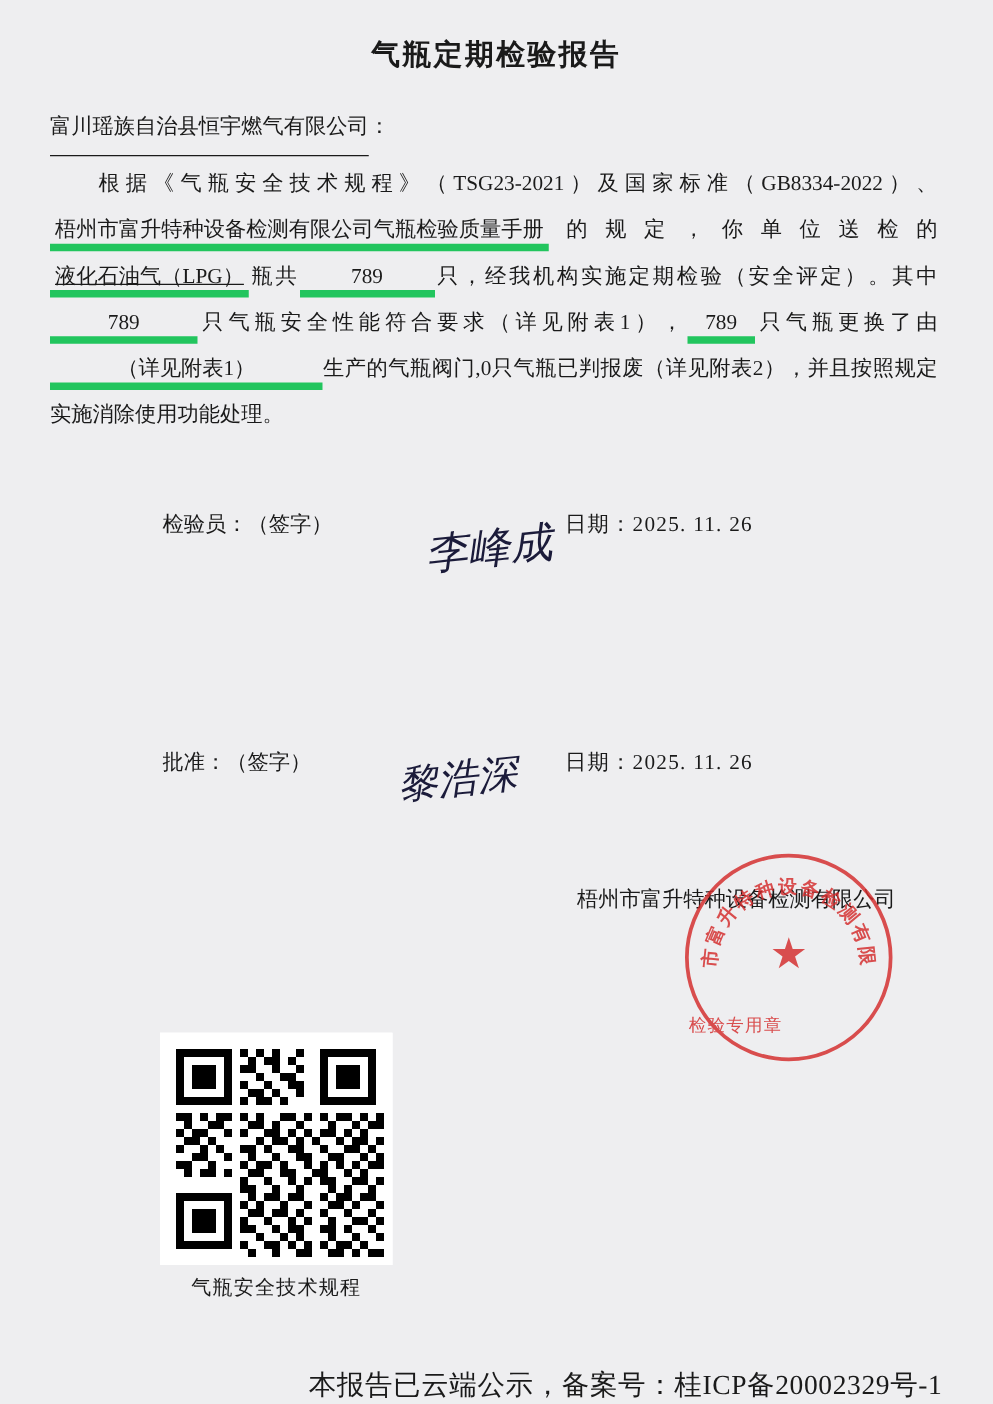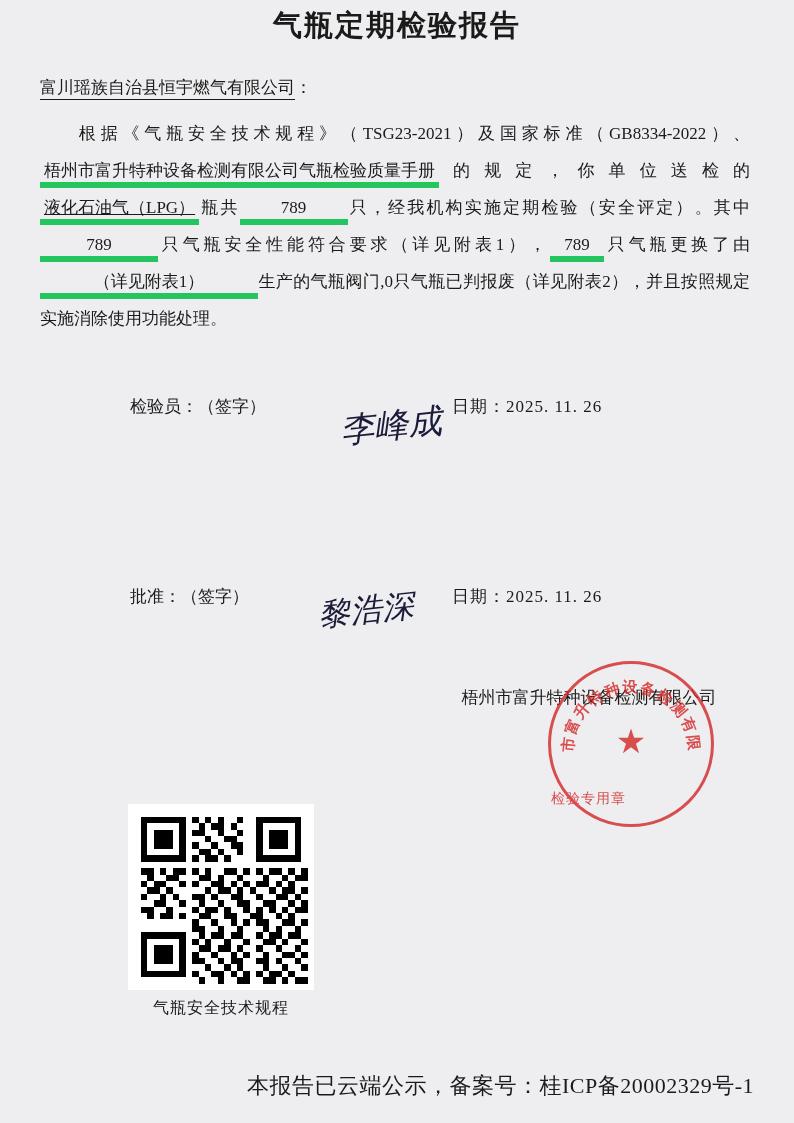--- a/index.html
+++ b/index.html
@@ -17,41 +17,41 @@
   }
   .page {
     position: relative;
     width: 794px;
     height: 1123px;
     box-sizing: border-box;
     padding: 0 40px;
   }
   .title {
     text-align: center;
-    font-size: 29px;
+    font-size: 23px;
     font-weight: bold;
     letter-spacing: 2px;
-    margin-top: 6px;
+    margin-top: 28px;
     font-family: "Liberation Sans", "DejaVu Sans", sans-serif;
   }
   .report-no {
     text-align: right;
     font-size: 17px;
     margin-top: 20px;
     padding-right: 28px;
     letter-spacing: 0.5px;
   }
   .addressee {
     font-size: 17px;
     margin-top: 30px;
     padding-left: 0px;
   }
   .addressee .u {
     border-bottom: 1px solid #1a1a1a;
-    padding-bottom: 2px;
+    padding-bottom: 14px;
   }
   .body-text {
     font-size: 17px;
     line-height: 37px;
     margin-top: 16px;
     text-align: justify;
     padding-right: 4px;
   }
   .indent {
     display: inline-block;

